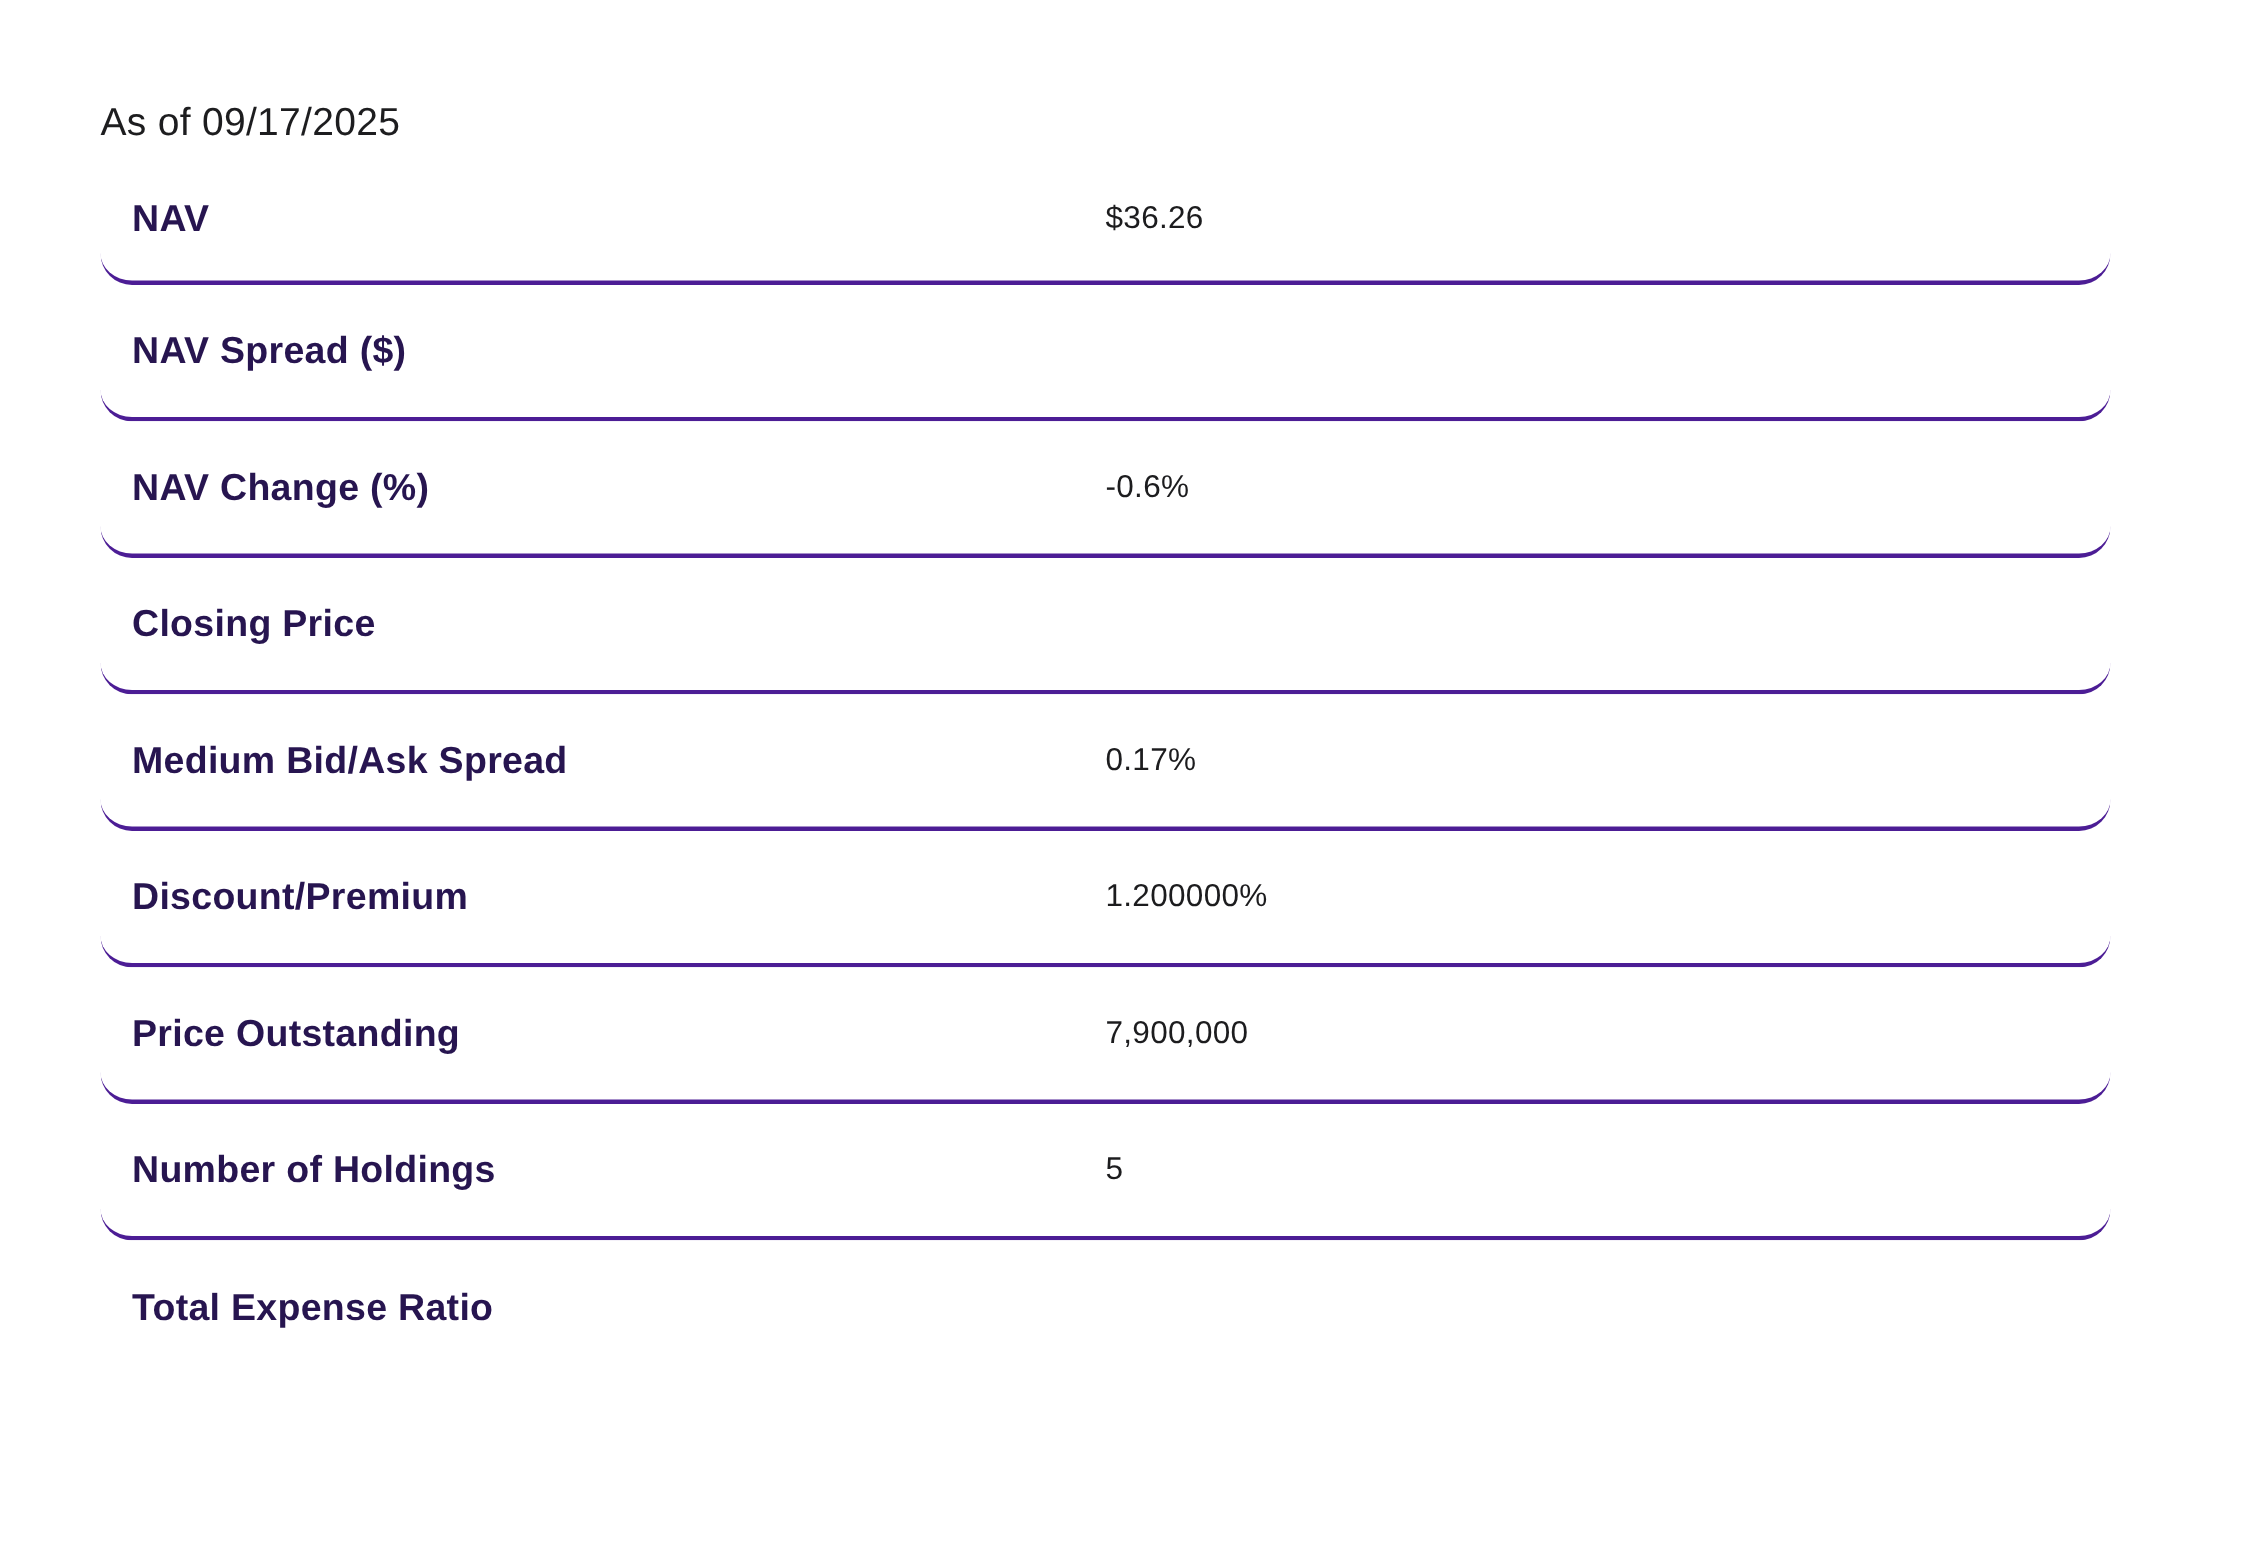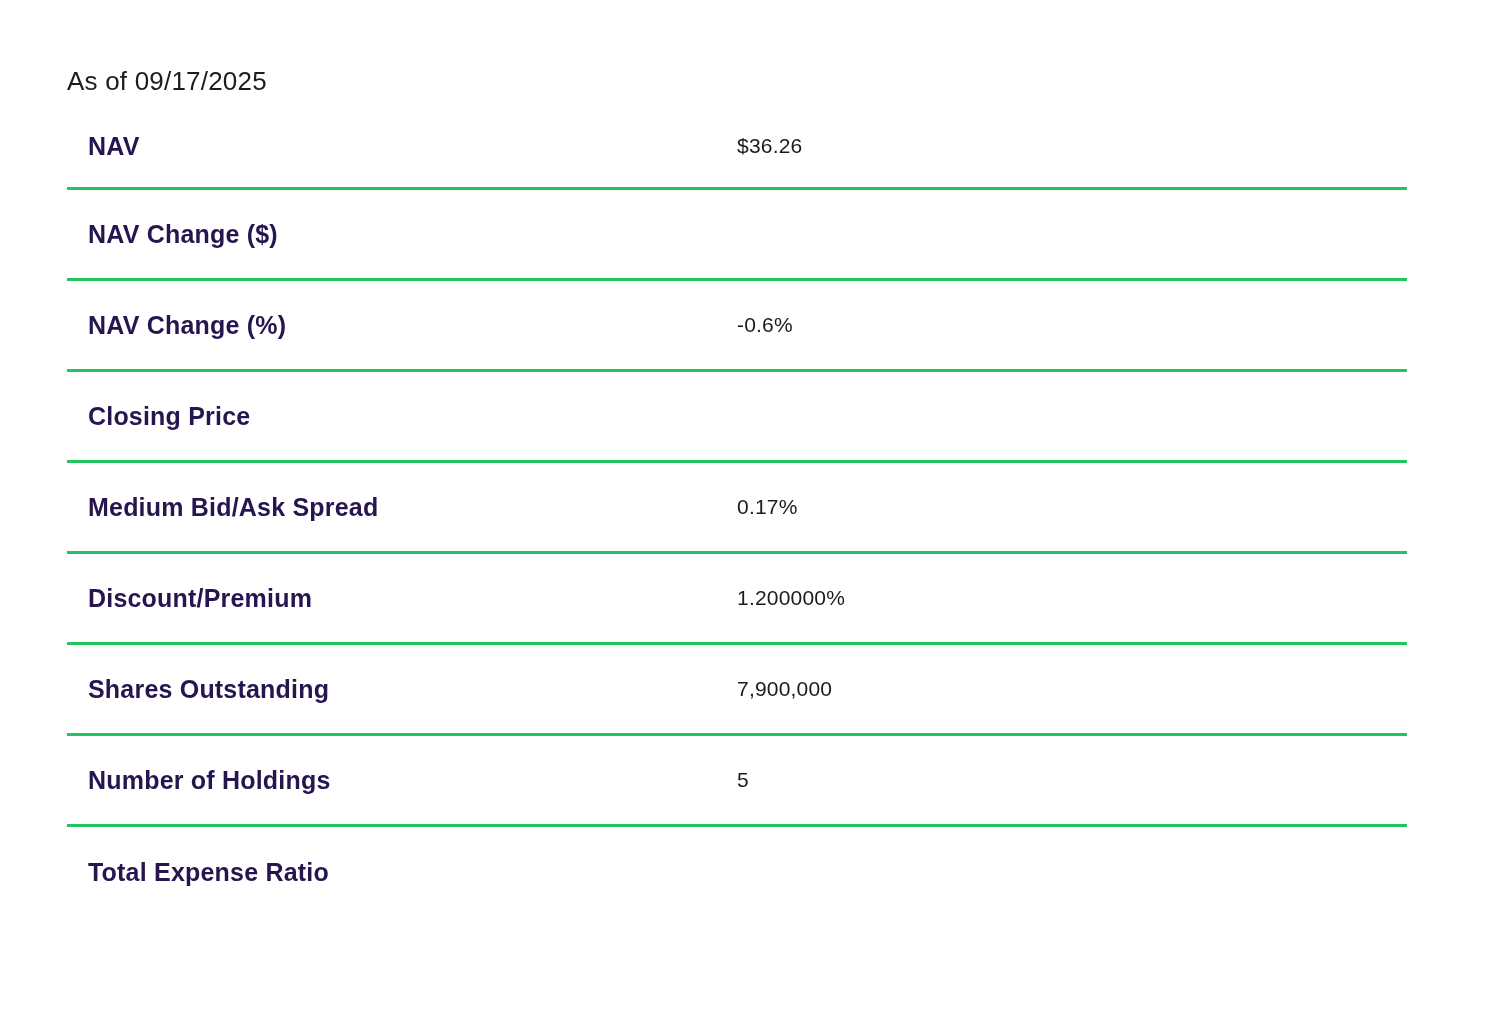--- a/index.html
+++ b/index.html
@@ -1,15 +1,15 @@
 <!DOCTYPE html>
 <html><head>
 <meta charset="utf-8">
 <style>
-  * { margin: 0; padding: 0; box-sizing: border-box; }
+  * { margin: 0; padding: 0; box-sizing: border-box; border-radius: 21px; }
   html, body {
     width: 1504px;
     height: 1032px;
     background: #ffffff;
     font-family: "Liberation Sans", sans-serif;
     overflow: hidden;
   }
   .page {
     position: relative;
     width: 1504px;
@@ -30,21 +30,21 @@
     left: 67px;
     top: 105px;
     width: 1340px;
   }
   .stats-row {
     display: grid;
     grid-template-columns: 649px 1fr;
     align-items: center;
     height: 91px;
     padding-left: 21px;
-    border-bottom: 3px solid #22c55e;
+    border-bottom: 3px solid #4c1d95;
     background: #ffffff;
   }
   .stats-row:first-child { height: 85px; }
   .stats-row:last-child { border-bottom: none; }
   .stats-label {
     font-size: 25px;
     font-weight: 700;
     color: #271550;
     letter-spacing: 0.2px;
   }
@@ -63,21 +63,21 @@
   <div class="as-of">As of 09/17/2025</div>
 
   <div class="stats-table">
 
     <div class="stats-row">
       <div class="stats-label">NAV</div>
       <div class="stats-value">$36.26</div>
     </div>
 
     <div class="stats-row">
-      <div class="stats-label">NAV Change ($)</div>
+      <div class="stats-label">NAV Spread ($)</div>
     </div>
 
     <div class="stats-row">
       <div class="stats-label">NAV Change (%)</div>
       <div class="stats-value">-0.6%</div>
     </div>
 
     <div class="stats-row">
       <div class="stats-label">Closing Price</div>
     </div>
@@ -87,21 +87,21 @@
       <div class="stats-value">0.17%</div>
     </div>
 
     <div class="stats-row">
       <div class="stats-label">Discount/Premium</div>
       <div class="stats-value">1.200000%</div>
     </div>
 
 
     <div class="stats-row">
-      <div class="stats-label">Shares Outstanding</div>
+      <div class="stats-label">Price Outstanding</div>
       <div class="stats-value">7,900,000</div>
     </div>
 
     <div class="stats-row">
       <div class="stats-label">Number of Holdings</div>
       <div class="stats-value">5</div>
     </div>
 
     <div class="stats-row">
       <div class="stats-label">Total Expense Ratio</div>

